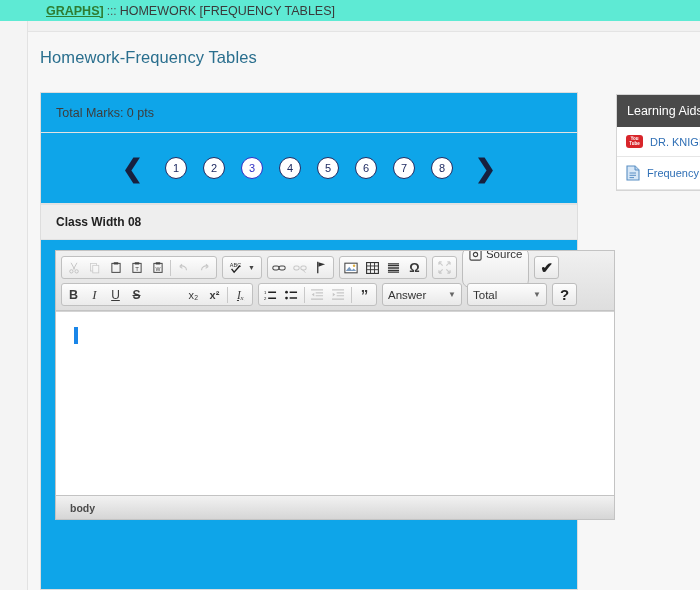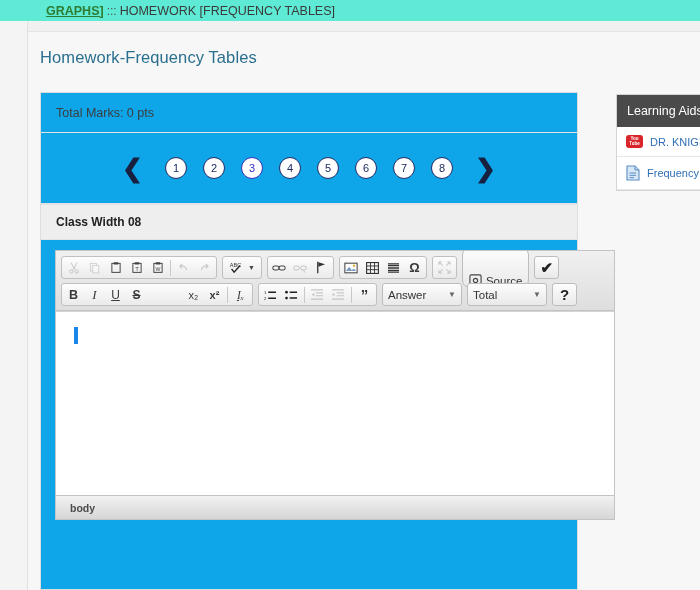--- a/index.html
+++ b/index.html
@@ -128,21 +128,21 @@
   .ck-caret { font-size: 7px; margin-left: 2px; color: #444; }
   .ck-combo {
     display: flex; align-items: center; justify-content: space-between;
     background-image: linear-gradient(#fdfdfd, #e9e9e9);
     border: 1px solid #bdbdbd; border-radius: 3px;
     height: 23px; width: 80px; margin-right: 5px;
     padding: 0 5px; font-size: 11.5px; color: #333;
   }
   .ck-combo .arr { font-size: 8px; color: #666; }
   .ck-srcbtn {
-    display: flex; align-items: flex-end; gap: 4px;
+    display: flex; align-items: flex-start; gap: 4px;
     background-image: linear-gradient(#fdfdfd, #e9e9e9);
     border: 1px solid #bdbdbd; border-radius: 8px;
     height: 41px; padding: 0 6px; margin-right: 5px;
     font-size: 11.5px; color: #333;
   }
   .ck-single {
     display: flex; align-items: center; justify-content: center;
     background-image: linear-gradient(#fdfdfd, #e9e9e9);
     border: 1px solid #bdbdbd; border-radius: 3px;
     height: 23px; min-width: 25px; padding: 0 5px; margin-right: 5px;

